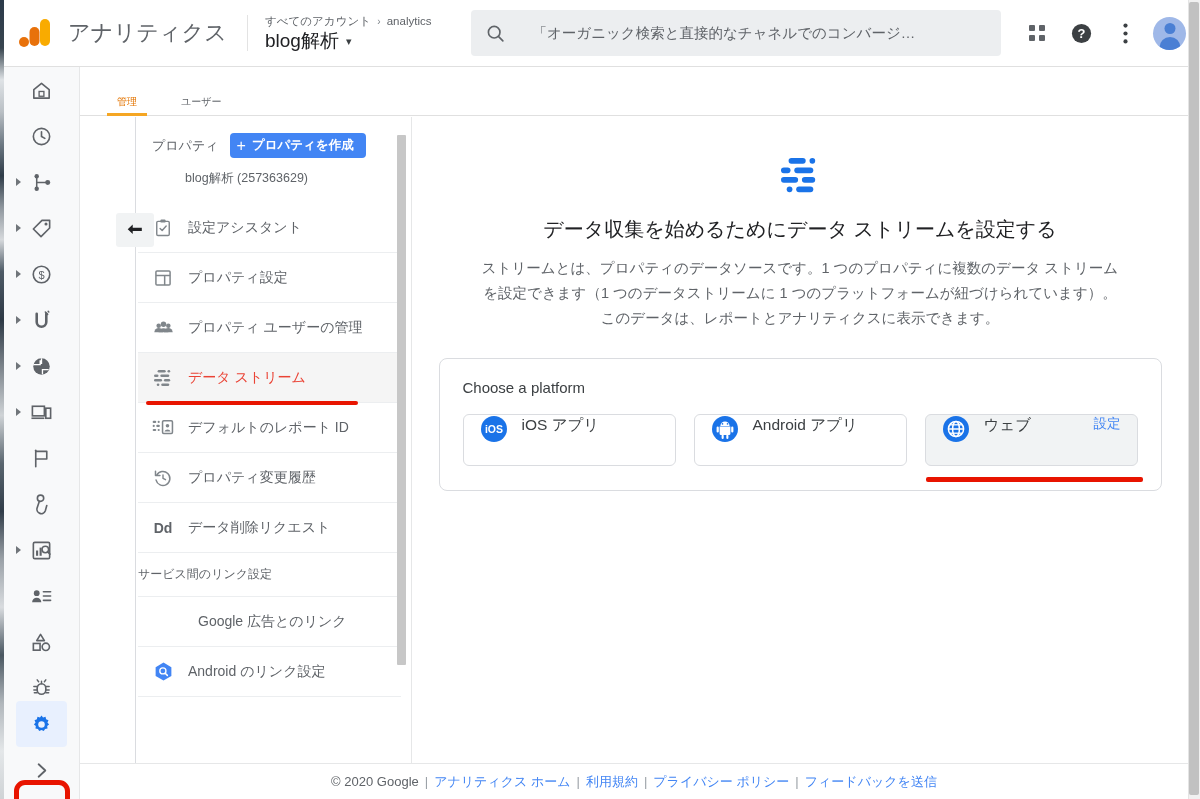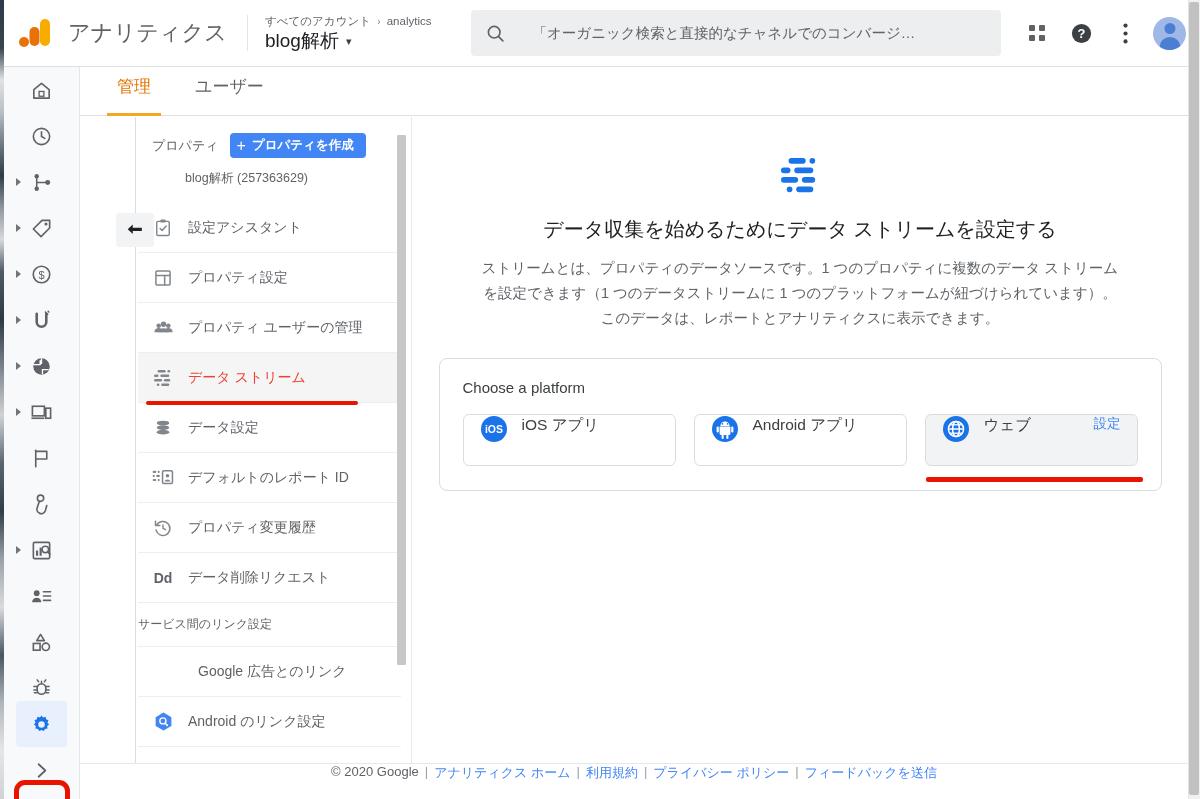--- a/index.html
+++ b/index.html
@@ -120,21 +120,21 @@
     pointer-events: none;
   }
 
   
   .tabs {
     position: absolute; left: 80px; top: 67px; right: 12px; height: 49px;
     background: #fff; border-bottom: 1px solid #e0e0e0;
     display: flex; align-items: flex-end; padding-left: 15px;
   }
   .tab {
-    font-size: 17px; color: #5f6368; padding: 0 22px 17px 22px;
+    font-size: 10px; color: #5f6368; padding: 0 22px 6px 22px;
     cursor: pointer; position: relative;
   }
   .tab.active { color: #e37400; }
   .tab.active::after {
     content: ""; position: absolute; left: 12px; right: 12px; bottom: -1px;
     height: 3px; background: #f5a623;
   }
 
   
   .prop-col {
@@ -237,21 +237,21 @@
   }
   .plat-annot {
     position: absolute; left: 0px; right: -6px; bottom: -17px;
     height: 5px; background: #e81400; border-radius: 2px;
   }
 
   
   .footer {
     position: absolute; left: 80px; right: 12px; bottom: 0; height: 36px;
     background: #fff; border-top: 1px solid #e6e7e8;
-    display: flex; justify-content: center;
+    display: flex; align-items: center; justify-content: center;
     font-size: 13px; color: #5f6368;
   }
   .footer a { color: #4285f4; text-decoration: none; cursor: pointer; }
   .footer .sep { margin: 0 6px; color: #9aa0a6; }
 
   
   .page-scroll-track {
     position: absolute; right: 0; top: 0; width: 12px; bottom: 0;
     background: #f1f1f1; border-left: 1px solid #e4e4e4;
   }
@@ -538,30 +538,20 @@
             <rect x="1" y="11" width="9" height="3" rx="1.5" fill="#80868b"></rect>
             <rect x="12" y="11" width="7" height="3" rx="1.5" fill="#80868b"></rect>
             <rect x="4" y="16" width="3" height="3" rx="1.5" fill="#80868b"></rect>
             <rect x="9" y="16" width="9" height="3" rx="1.5" fill="#80868b"></rect>
           </svg>
         </span>
         <span>データ ストリーム</span>
         <span class="menu-annot-underline" style="bottom:-3px"></span>
       </div>
 
-      <div class="menu-item">
-        <span class="mi-icon">
-          <svg width="20" height="20" viewBox="0 0 24 24">
-            <ellipse cx="12" cy="6" rx="7.5" ry="2.8" fill="#80868b"></ellipse>
-            <ellipse cx="12" cy="11.5" rx="7.5" ry="2.8" fill="#80868b"></ellipse>
-            <ellipse cx="12" cy="17" rx="7.5" ry="2.8" fill="#80868b"></ellipse>
-          </svg>
-        </span>
-        <span>データ設定</span>
-      </div>
 
       <div class="menu-item">
         <span class="mi-icon">
           <svg width="22" height="18" viewBox="0 0 24 20">
             <rect x="0.5" y="2" width="4" height="2.4" rx="1.2" fill="#80868b"></rect>
             <rect x="6" y="2" width="2.4" height="2.4" rx="1.2" fill="#80868b"></rect>
             <rect x="0.5" y="6.5" width="2.4" height="2.4" rx="1.2" fill="#80868b"></rect>
             <rect x="4.5" y="6.5" width="4" height="2.4" rx="1.2" fill="#80868b"></rect>
             <rect x="0.5" y="11" width="4" height="2.4" rx="1.2" fill="#80868b"></rect>
             <rect x="6" y="11" width="2.4" height="2.4" rx="1.2" fill="#80868b"></rect>

